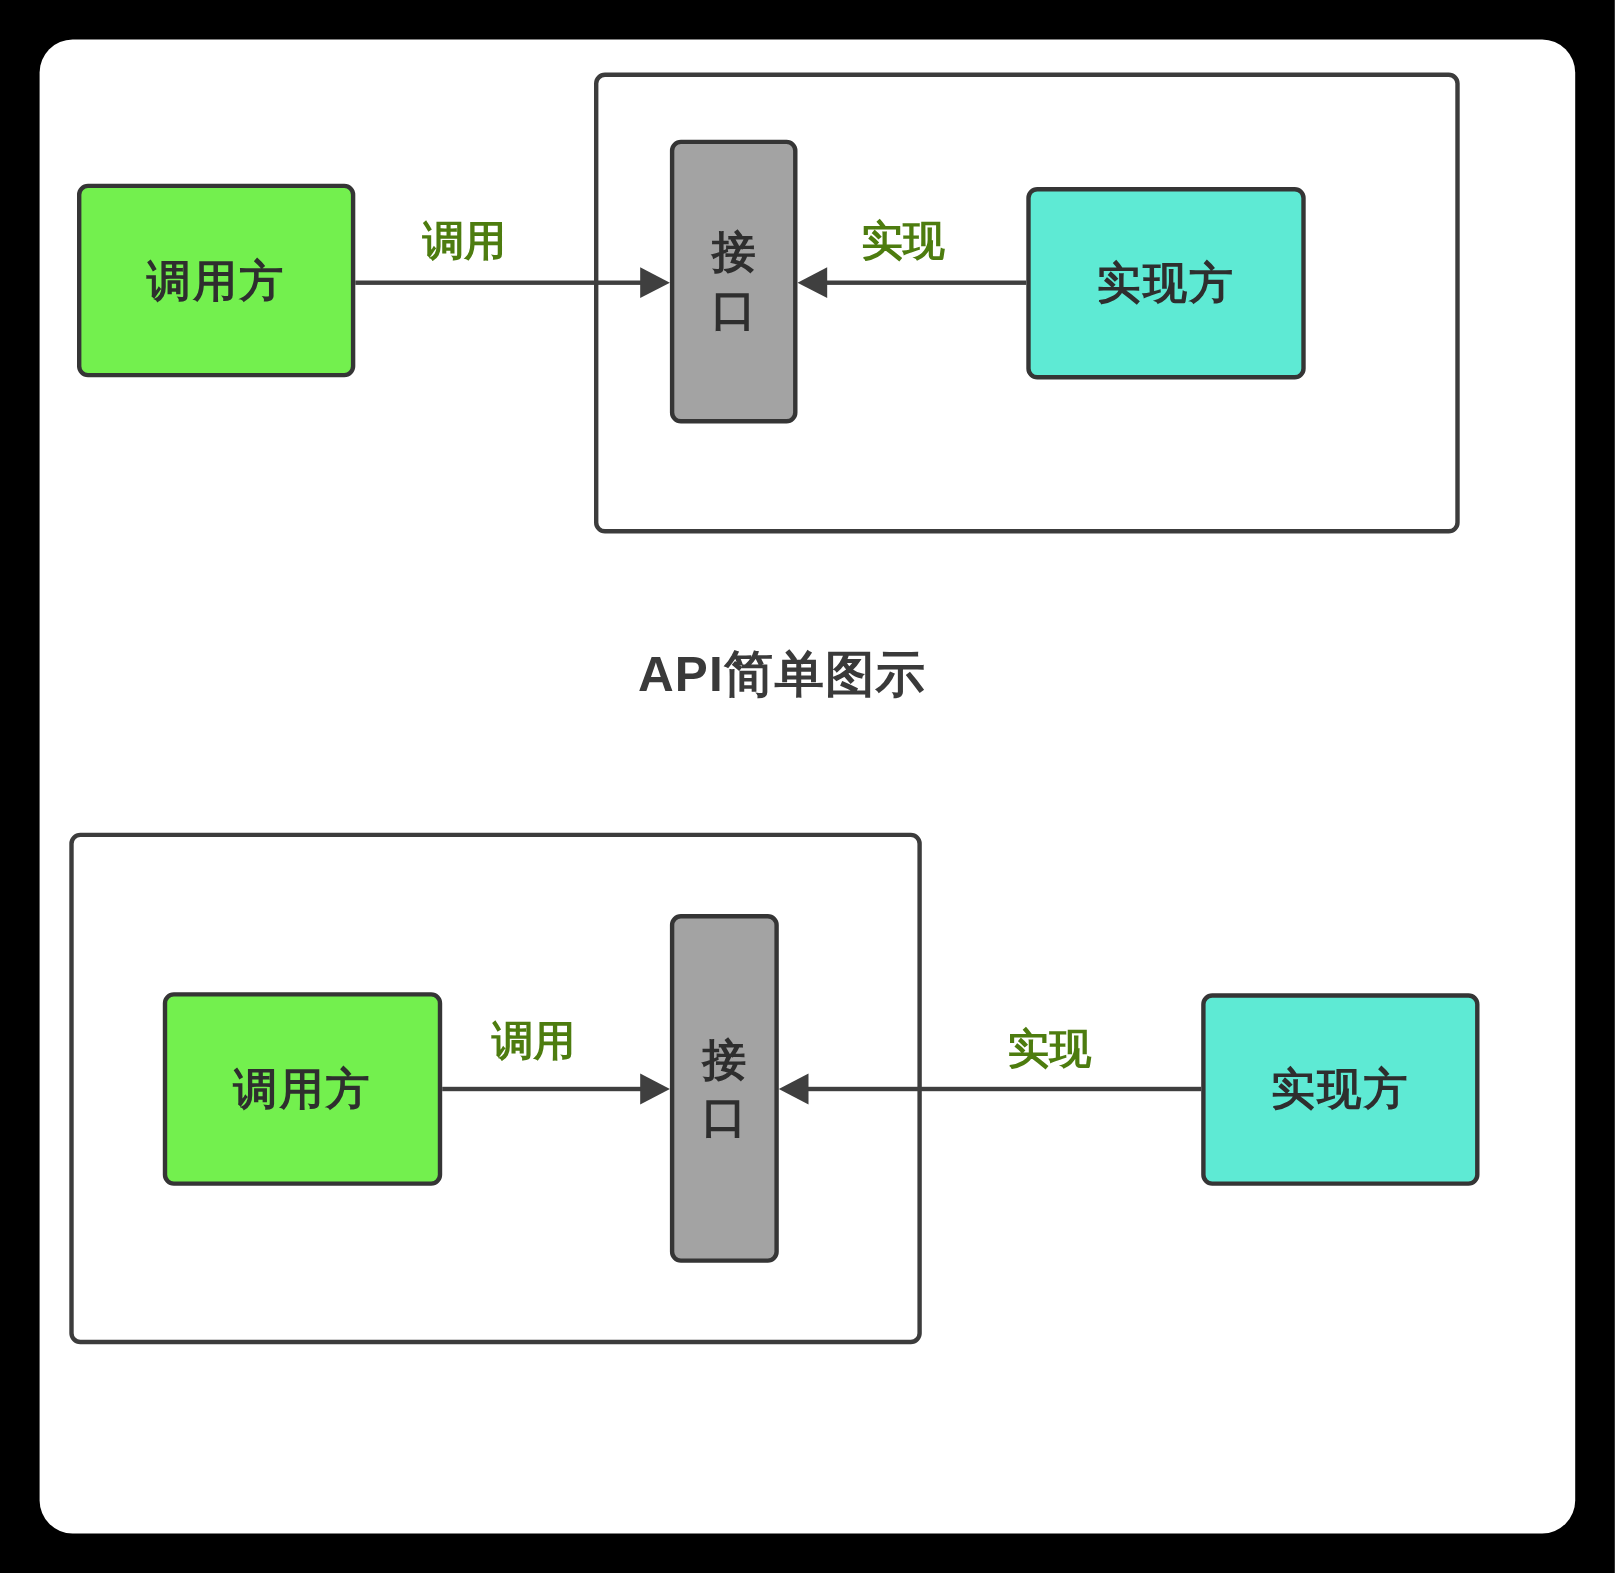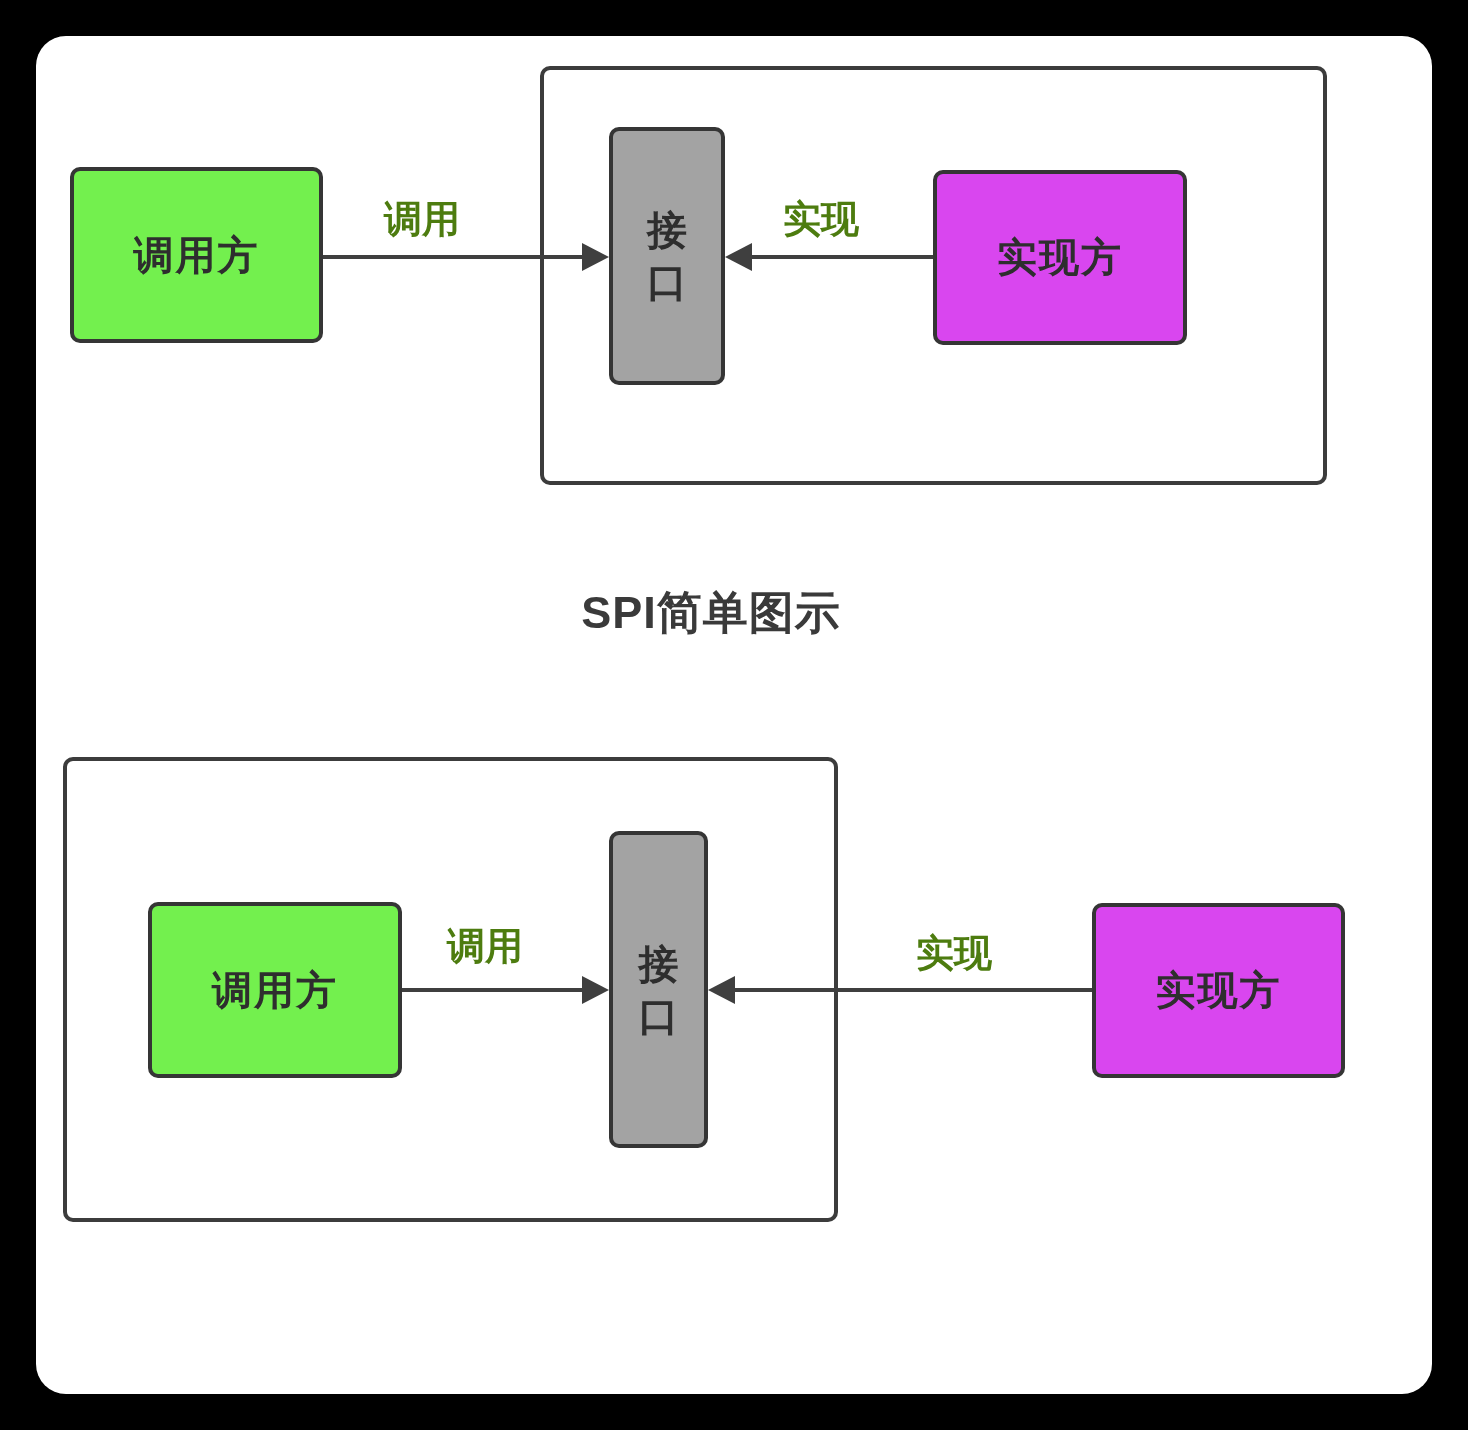--- a/index.html
+++ b/index.html
@@ -28,21 +28,21 @@
   .node {
     position: absolute;
     border: 4px solid #353535;
     border-radius: 10px;
     box-sizing: border-box;
     display: flex; align-items: center; justify-content: center;
     font-weight: bold; font-size: 40px; color: #2e2e2e;
     letter-spacing: 2px;
   }
   .node.caller { background: #73f04e; }
-  .node.impl   { background: #d946ef; }
+  .node.impl   { background: #5eead4; }
   .node.iface  { background: #a3a3a3; }
 
   .iface-label {
     width: 1.15em;
     word-break: break-all;
     text-align: center;
     line-height: 1.3;
     letter-spacing: 0;
   }
 
@@ -100,21 +100,21 @@
     <div class="head"></div>
   </div>
   <div class="edge-label" style="left:384px; top:194px; width:120px;">调用</div>
 
   <div class="arrow to-left" style="left:725px; top:243px; width:208px;">
     <div class="line"></div>
     <div class="head"></div>
   </div>
   <div class="edge-label" style="left:783px; top:194px; width:120px;">实现</div>
 
-  <div class="caption" style="left:451px; top:583px;">SPI简单图示</div>
+  <div class="caption" style="left:451px; top:583px;">API简单图示</div>
 
   <div class="boundary" style="left:63px; top:757px; width:775px; height:465px;"></div>
 
   <div class="node caller" style="left:148px; top:902px; width:254px; height:176px;">
     <span>调用方</span>
   </div>
 
   <div class="node iface" style="left:609px; top:831px; width:99px; height:317px;">
     <span class="iface-label">接口</span>
   </div>

